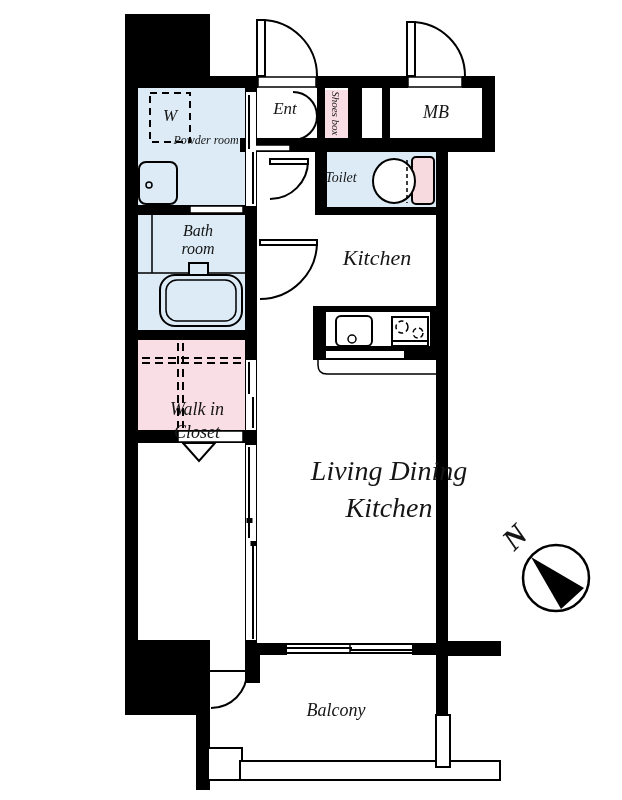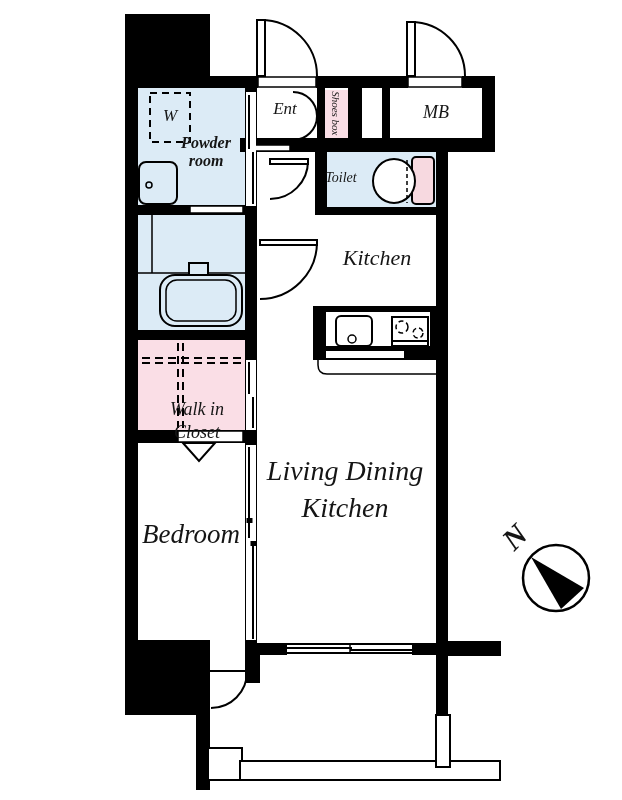--- a/index.html
+++ b/index.html
@@ -1,32 +1,32 @@
 <!DOCTYPE html>
 <html><head>
 <meta charset="utf-8">
 <style>
   html,body{margin:0;padding:0;background:#ffffff;}
   #plan{position:relative;width:622px;height:800px;background:#ffffff;overflow:hidden;
         font-family:"Liberation Serif","DejaVu Serif",serif;}
   #plan svg{position:absolute;left:0;top:0;}
   .label{position:absolute;font-style:italic;color:#151515;text-align:center;
          line-height:1.15;pointer-events:none;}
-  .lbl-powder{left:168px;top:134px;width:76px;font-size:16px;font-weight:bold;}
+  .lbl-powder{left:168px;top:134px;width:76px;font-size:12px;}
   .lbl-w{left:150px;top:106px;width:40px;font-size:17px;}
   .lbl-bath{left:168px;top:222px;width:60px;font-size:16px;}
   .lbl-wic{left:148px;top:398px;width:98px;font-size:18px;line-height:1.25;}
   .lbl-bedroom{left:129px;top:519px;width:124px;font-size:27px;}
   .lbl-ent{left:252px;top:99px;width:66px;font-size:17px;}
   .lbl-shoes{left:300px;top:107px;width:72px;font-size:11px;white-space:nowrap;
              transform:rotate(90deg);transform-origin:center;}
   .lbl-mb{left:401px;top:102px;width:70px;font-size:18px;}
   .lbl-toilet{left:305px;top:170px;width:72px;font-size:14px;}
   .lbl-kitchen{left:316px;top:245px;width:122px;font-size:22px;}
-  .lbl-ldk{left:249px;top:453px;width:192px;font-size:28px;line-height:1.32;}
+  .lbl-ldk{left:249px;top:453px;width:192px;font-size:28px;line-height:1.32;padding-left:44px;}
   .lbl-balcony{left:276px;top:700px;width:120px;font-size:18px;}
   .lbl-north{left:493px;top:520px;width:44px;font-size:30px;font-weight:bold;
              transform:rotate(-45deg);transform-origin:center;}
 </style>
 </head>
 <body>
 
 <div id="plan">
 <svg width="622" height="800" viewBox="0 0 622 800">
 
@@ -137,22 +137,23 @@
   </g>
 
   <g>
     <circle cx="556" cy="578" r="33" fill="#ffffff" stroke="#000" stroke-width="2.5"></circle>
     <path d="M531 557 L584 588 L561 609 Z" fill="#000000"></path>
   </g>
 </svg>
 
   <div class="label lbl-powder">Powder room</div>
   <div class="label lbl-w">W</div>
+  <div class="label lbl-bath">Bath room</div>
   <div class="label lbl-wic">Walk in Closet</div>
-  <div class="label lbl-bedroom">Bedroom</div>
   <div class="label lbl-ent">Ent</div>
   <div class="label lbl-shoes">Shoes box</div>
   <div class="label lbl-mb">MB</div>
   <div class="label lbl-toilet">Toilet</div>
   <div class="label lbl-kitchen">Kitchen</div>
   <div class="label lbl-ldk">Living Dining Kitchen</div>
+  <div class="label lbl-balcony">Balcony</div>
   <div class="label lbl-north">N</div>
 </div>
 
 </body></html>

